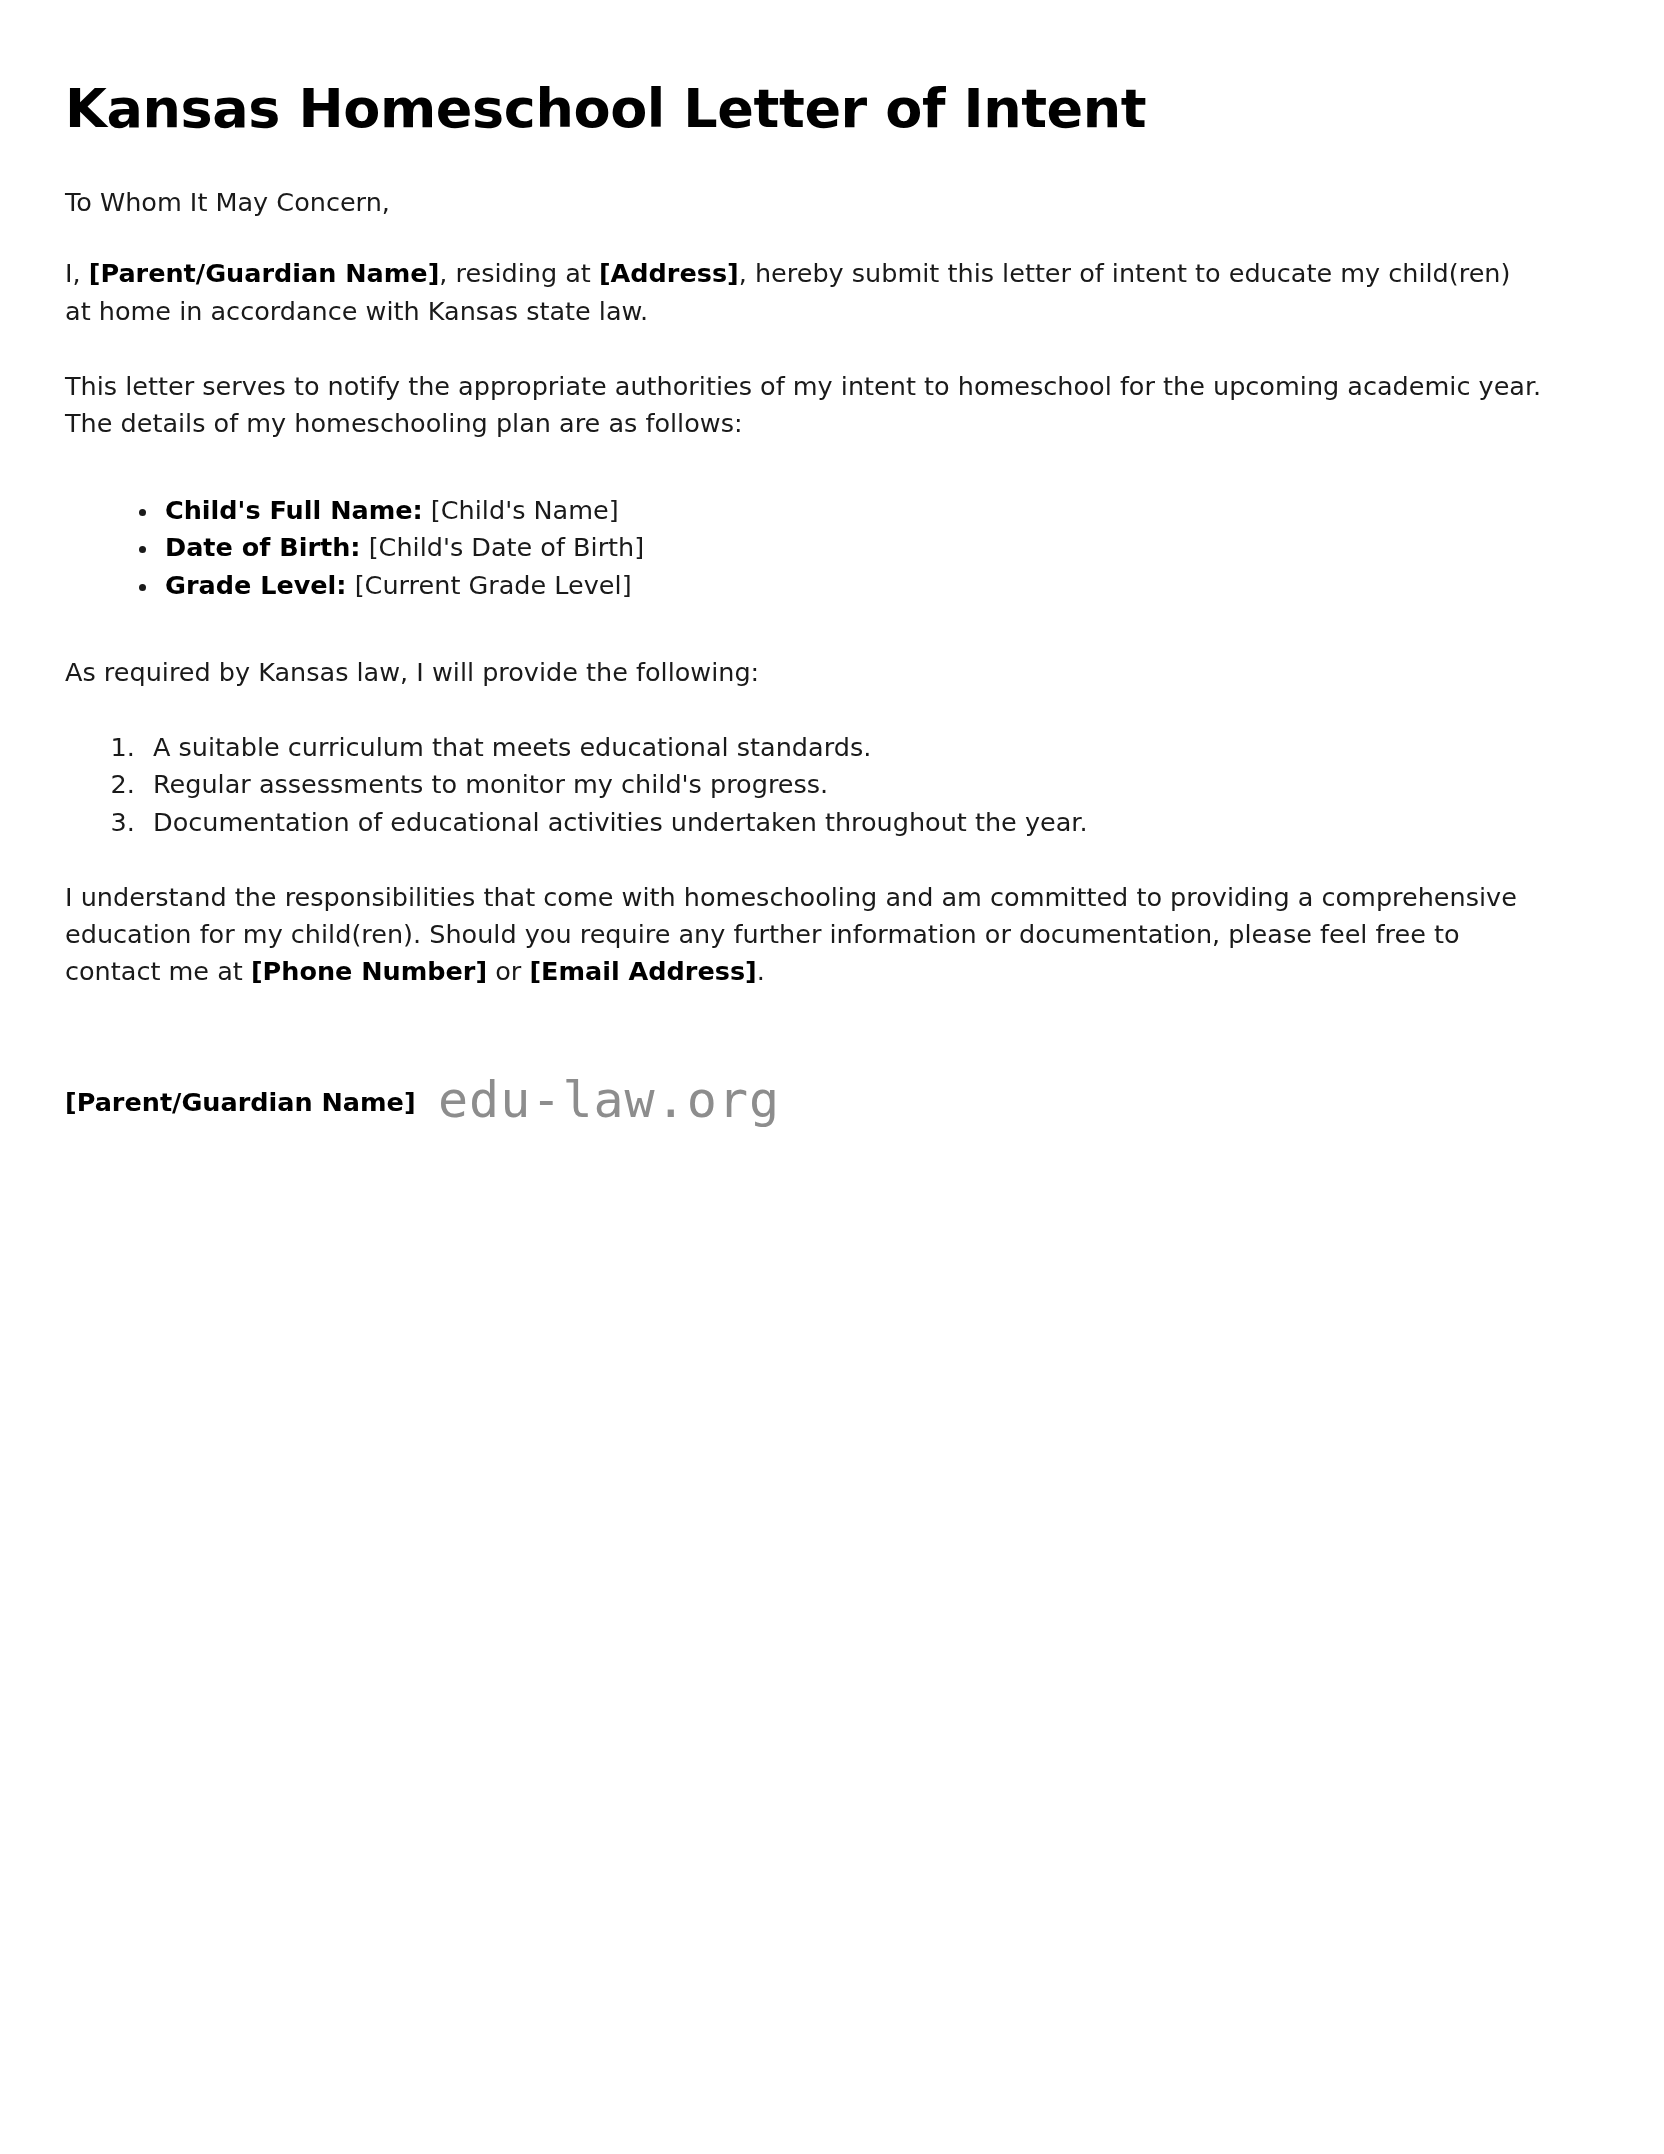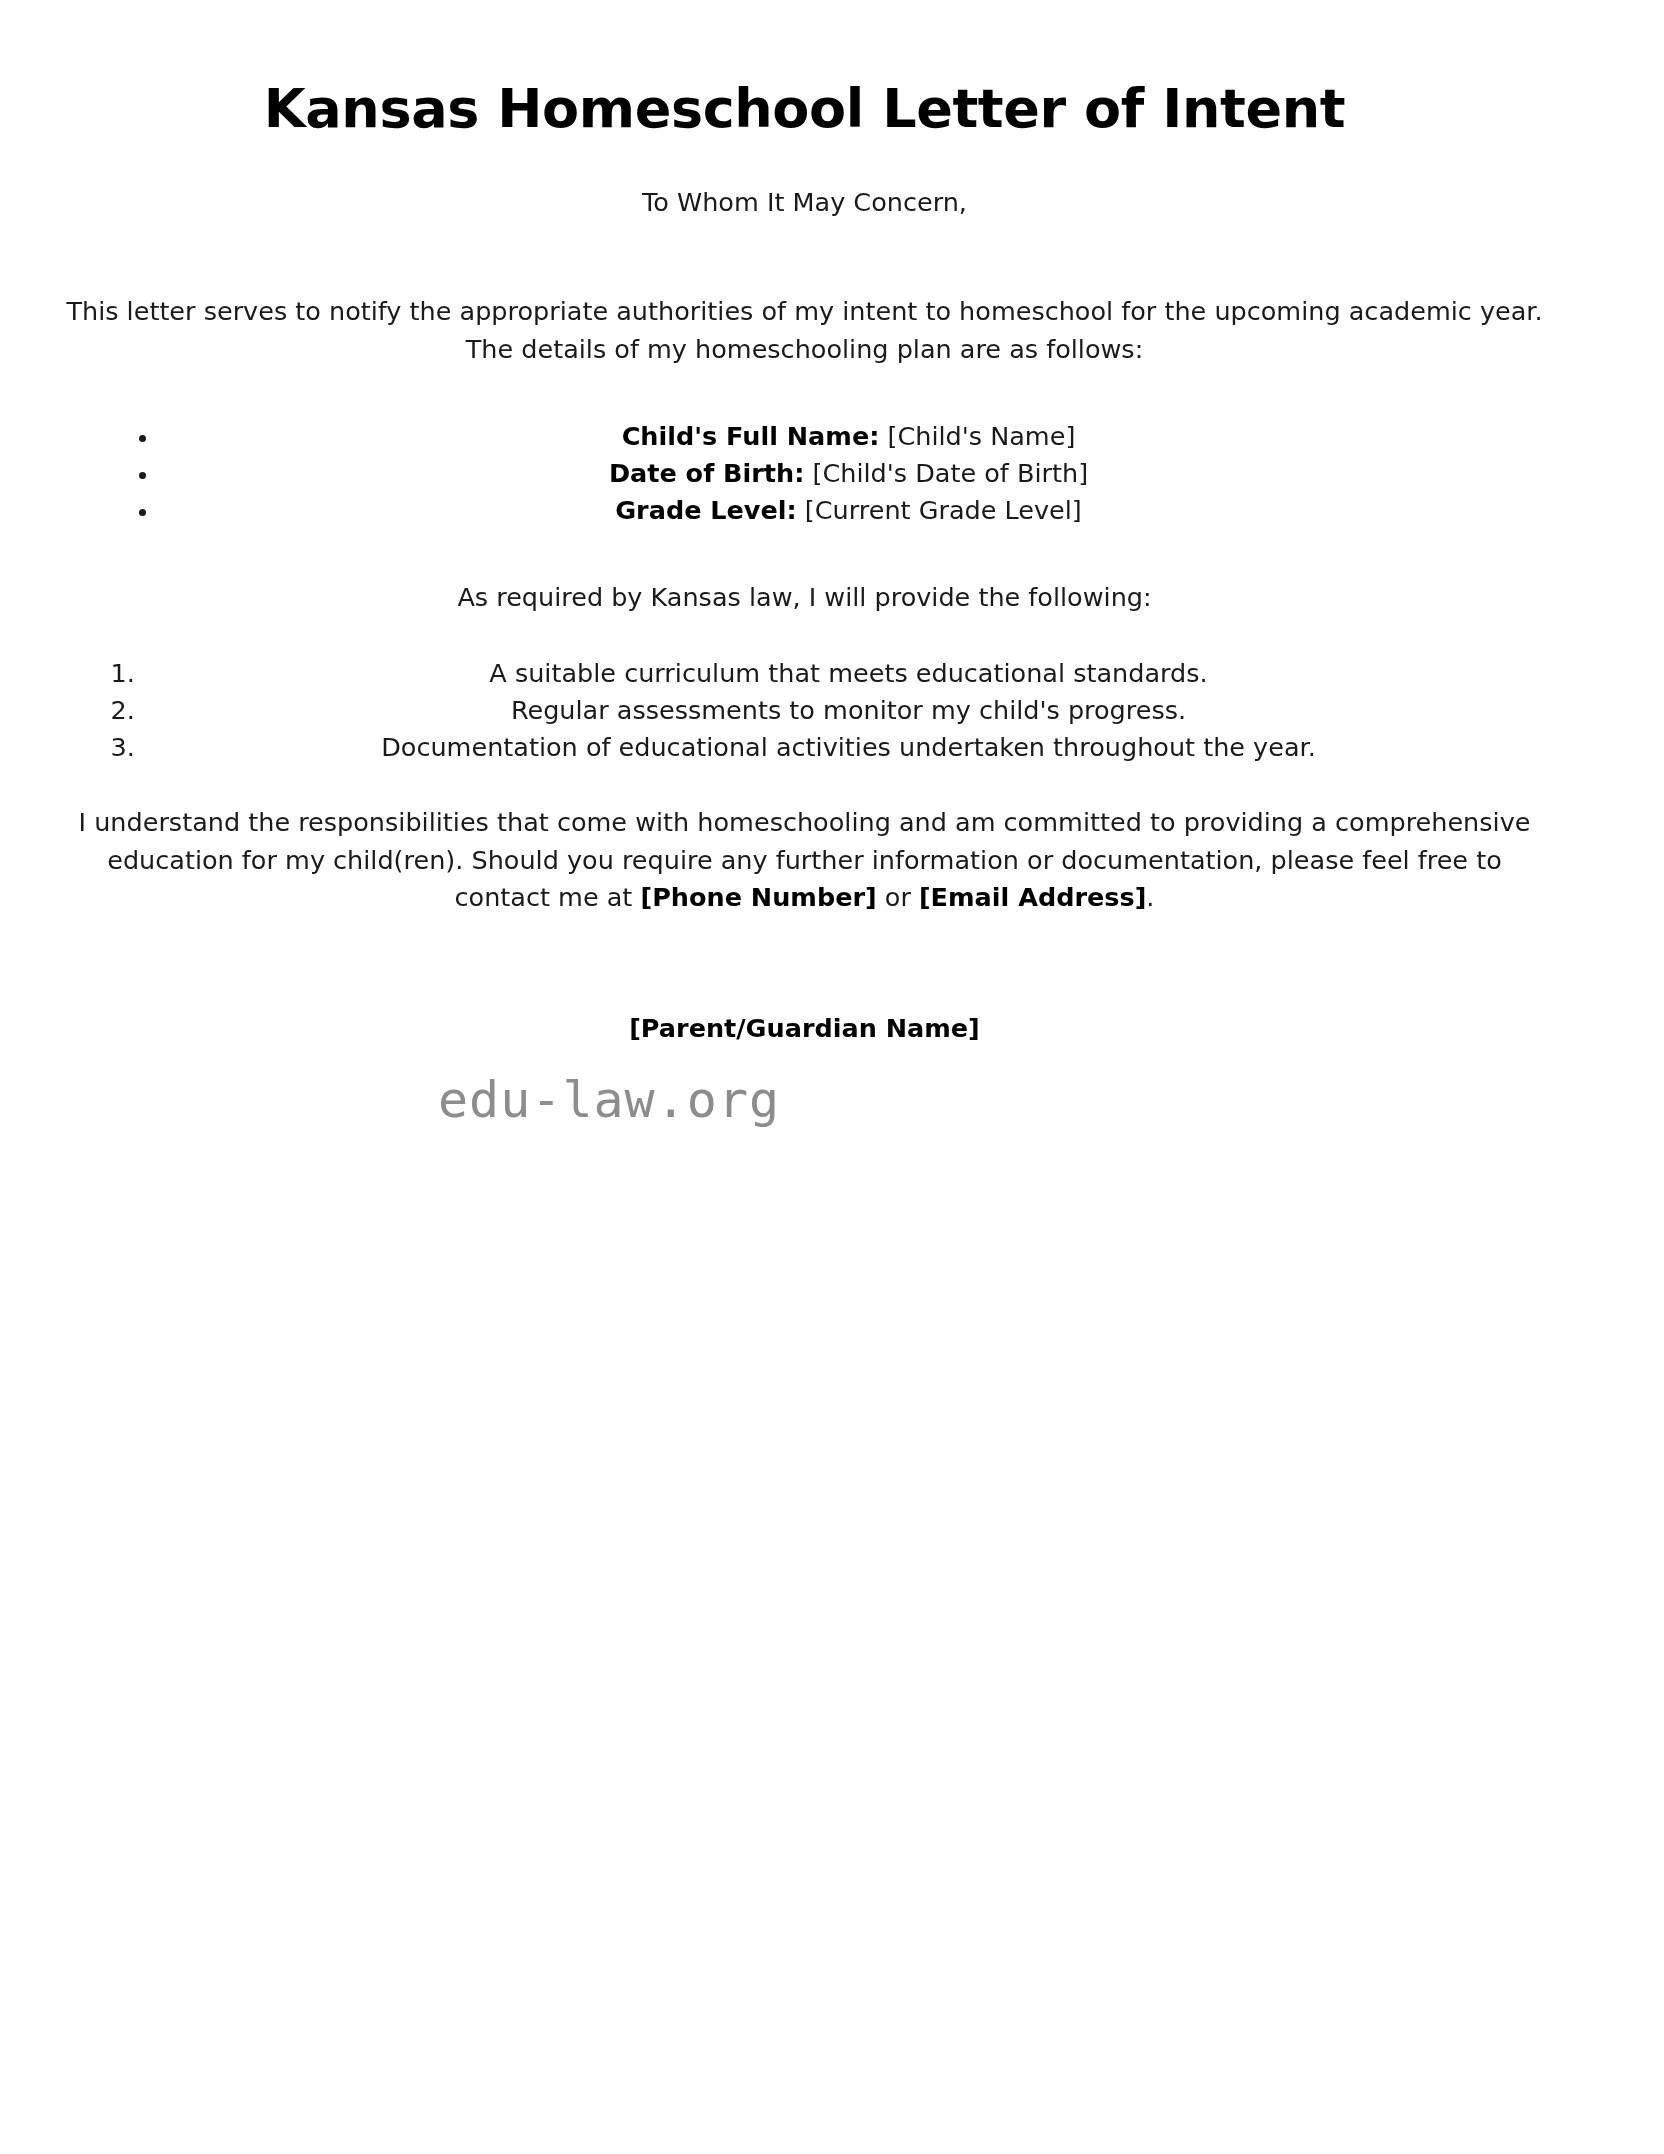--- a/index.html
+++ b/index.html
@@ -16,21 +16,20 @@
   }
 
   #page {
     position: relative;
     width: 1664px;
     height: 2154px;
     background: #ffffff;
     overflow: hidden;
     box-sizing: border-box;
     padding: 0 120px 12px 65px;
-    text-align: center;
   }
 
   
   .doc-title {
     font-size: 54px;
     font-weight: 700;
     line-height: 1.15;
     letter-spacing: -0.4px;
     margin: 0;
     padding-top: 78px;
@@ -117,20 +116,21 @@
 <div id="page">
 
   <h1 class="doc-title">Kansas Homeschool Letter of Intent</h1>
 
   <div class="gap-lg"></div>
 
   <p class="para">To Whom It May Concern,</p>
 
   <div class="gap-sm"></div>
 
+  <p class="para"><span>I, </span><b>[Parent/Guardian Name]</b><span>, residing at </span><b>[Address]</b><span>, hereby submit this letter of intent to educate my child(ren) at home in accordance with Kansas state law.</span></p>
 
   <div class="gap-md"></div>
 
   <p class="para">This letter serves to notify the appropriate authorities of my intent to homeschool for the upcoming academic year. The details of my homeschooling plan are as follows:</p>
 
   <div class="gap-md"></div>
 
   <ul class="bullets">
     <li><b class="li-label">Child's Full Name:</b> <span>[Child's Name]</span></li>
     <li><b class="li-label">Date of Birth:</b> <span>[Child's Date of Birth]</span></li>

